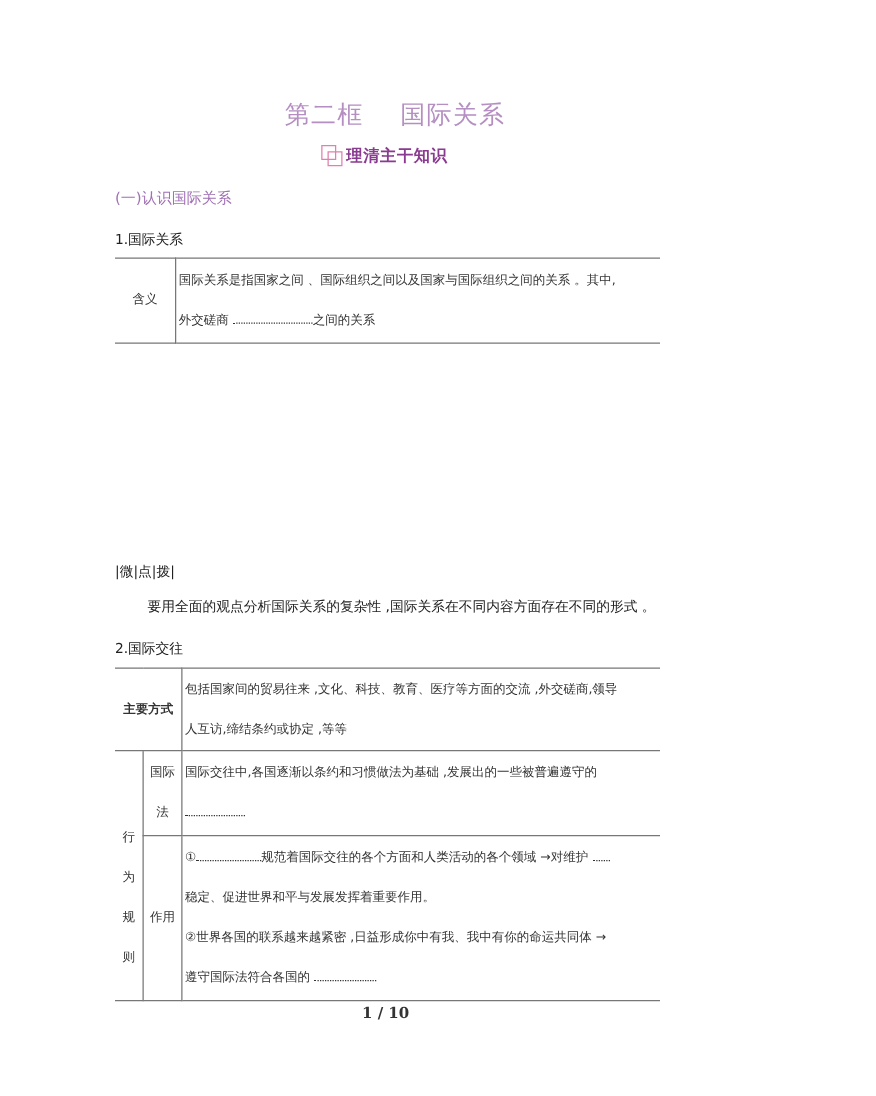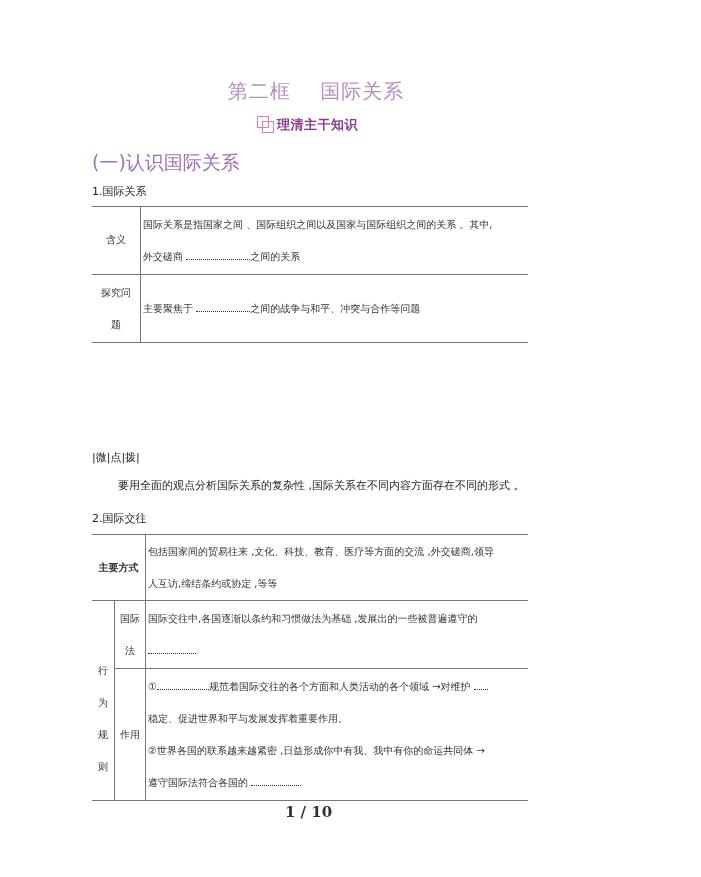--- a/index.html
+++ b/index.html
@@ -20,21 +20,21 @@
     .banner-icon { position: relative; width: 18px; height: 18px; margin-right: 2px; }
     .banner-icon .sq1, .banner-icon .sq2 {
       position: absolute; width: 10px; height: 10px; border: 1.5px solid #e07fb0; background: #fff;
     }
     .banner-icon .sq1 { left: 0; top: 0; }
     .banner-icon .sq2 { left: 5px; top: 5px; background: transparent; }
     .banner-text { font-size: 13px; color: #8a3a90; font-weight: bold; letter-spacing: 0.5px; }
 
     .subsection-heading {
       position: absolute; top: 150px; left: 92px;
-      font-size: 19px; color: #a070b5;
+      font-size: 12px; color: #a070b5;
     }
     .num-heading { position: absolute; left: 92px; font-size: 11px; color: #222; }
 
     table.grid {
       position: absolute; left: 92px; border-collapse: collapse;
       font-size: 10px; color: #333;
     }
     table.grid td {
       border-top: 1px solid #777; border-bottom: 1px solid #777;
       padding: 0; vertical-align: middle;
@@ -46,21 +46,21 @@
     }
 
     .tip-label {
       position: absolute; top: 450px; left: 92px; font-size: 11px; color: #222;
     }
     .tip-text {
       position: absolute; top: 478px; left: 118px; font-size: 11px; color: #222; white-space: pre;
     }
     .page-footer {
       position: absolute; top: 803px; left: 0; width: 617px; text-align: center;
-      font-family: "DejaVu Serif", "Liberation Serif", serif; font-size: 15px; font-weight: bold; color: #333;
+      font-family: "DejaVu Serif", "Liberation Serif", serif; font-size: 12px; font-weight: bold; color: #333;
     }
   </style>
 </head>
 <body>
 
 <div class="page-title">第二框    国际关系</div>
 
 <div class="section-banner">
   <div class="banner-icon">
     <div class="sq1"></div>
@@ -74,27 +74,20 @@
 <div class="num-heading" style="top:184px;">1.国际关系</div>
 
 <table class="grid" style="top:206px; width:436px;">
   <tbody>
       <tr style="height:68px;">
     <td class="lbl" style="width:48px;font-family:Liberation Mono, monospace;">含义</td>
     <td class="cnt" style="line-height:32px;">
       <div>国际关系是指国家之间 、国际组织之间以及国家与国际组织之间的关系  。其中,</div>
       <div><span>外交磋商 </span><span class="blank" style="width:64px;"></span><span>之间的关系</span></div>
     </td>
-  </tr>
-  <tr style="height:68px;">
-    <td class="lbl" style="line-height:32px;">
-          <div>探究问</div>
-          <div>题</div>
-        </td>
-    <td class="cnt"><span>主要聚焦于 </span><span class="blank" style="width:54px;"></span><span>之间的战争与和平、冲突与合作等问题</span></td>
   </tr>
 </tbody>
   </table>
 
 <div class="tip-label">|微|点|拨|</div>
 <div class="tip-text">要用全面的观点分析国际关系的复杂性 ,国际关系在不同内容方面存在不同的形式 。</div>
 
 <div class="num-heading" style="top:511px;">2.国际交往</div>
 
 <table class="grid" style="top:534px; width:436px;">

